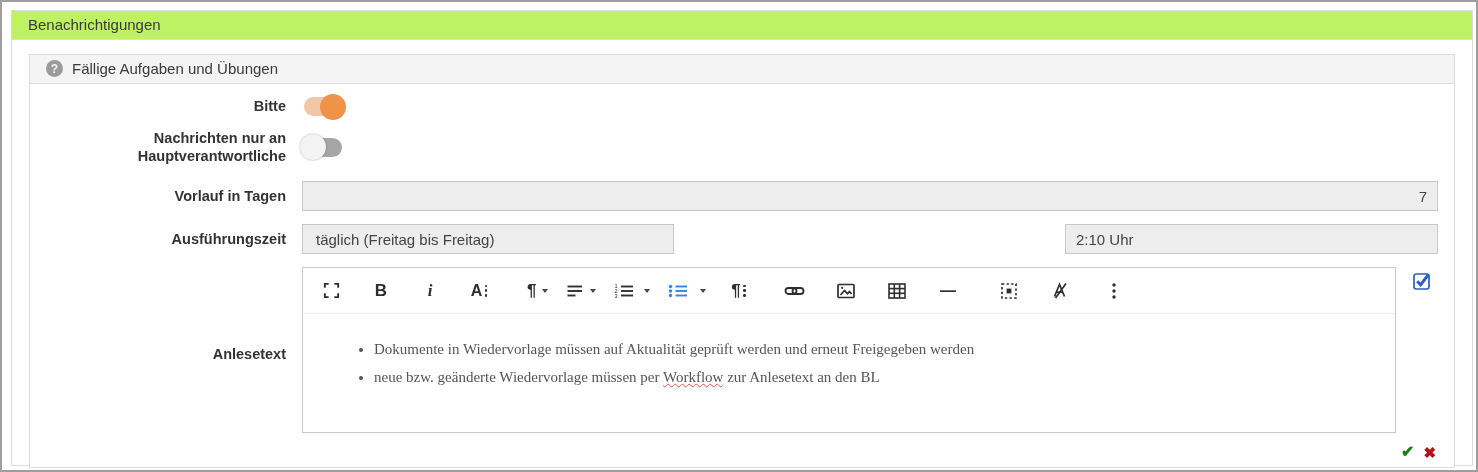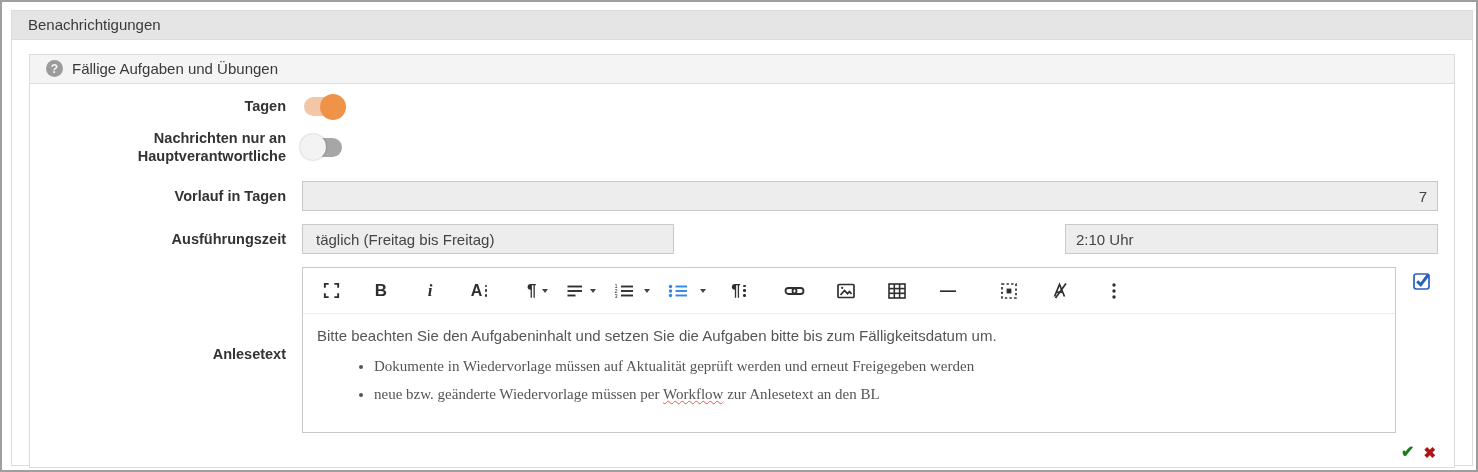--- a/index.html
+++ b/index.html
@@ -11,21 +11,21 @@
     color: #333;
   }
   
   .outer-panel {
     margin: 8px 3px 3px 9px;
     border: 1px solid #dcdcdc;
     height: 456px;
     background: #fff;
   }
   .panel-header {
-    background: #e5e5e5;
+    background: #bef264;
     border-bottom: 1px solid #dcdcdc;
     padding: 5px 16px 6px;
     font-size: 15px;
     color: #3a3a3a;
   }
   .outer-body { padding: 14px 17px 8px; }
 
   
   .inner-panel { border: 1px solid #dcdcdc; background: #fff; }
   .inner-header {
@@ -153,21 +153,21 @@
 
     <div class="inner-panel">
       <div class="inner-header">
         <span class="help-icon">?</span>
         <span>Fällige Aufgaben und Übungen</span>
       </div>
 
       <div class="inner-body">
 
         <div class="form-row">
-          <div class="form-label">Tagen</div>
+          <div class="form-label">Bitte</div>
           <div class="form-control">
             <div class="toggle on">
               <span class="track"></span>
               <span class="knob"></span>
             </div>
           </div>
         </div>
 
         <div class="form-row" style="margin-bottom:16px;justify-content:center;">
           <div class="form-label">Nachrichten nur an Hauptverantwortliche</div>
@@ -315,21 +315,20 @@
                 <button class="tb-btn gap" style="margin-left:22px;">
                   <svg width="8" height="20" viewBox="0 0 8 20">
                     <circle cx="4" cy="4" r="1.7" fill="#2f2f2f"></circle>
                       <circle cx="4" cy="10" r="1.7" fill="#2f2f2f"></circle>
                       <circle cx="4" cy="16" r="1.7" fill="#2f2f2f"></circle>
                   </svg>
                 </button>
               </div>
 
               <div class="editor-content" contenteditable="false" spellcheck="false" style="">
-                <p>Bitte beachten Sie den Aufgabeninhalt und setzen Sie die Aufgaben bitte bis zum Fälligkeitsdatum um.</p>
                 <ul>
                   <li>Dokumente in Wiedervorlage müssen auf Aktualität geprüft werden und erneut Freigegeben werden</li>
                   <li><span>neue bzw. geänderte Wiedervorlage müssen per </span><span class="spellcheck-word">Workflow</span><span> zur Anlesetext an den BL</span></li>
                 </ul>
               </div>
             </div>
 
             <div class="editor-side">
               <svg class="checkbox-checked" width="18" height="18" viewBox="0 0 18 18">
                 <rect x="1" y="2" width="15" height="15" rx="2.2" fill="#fff" stroke="#2b5fbf" stroke-width="1.7"></rect>

